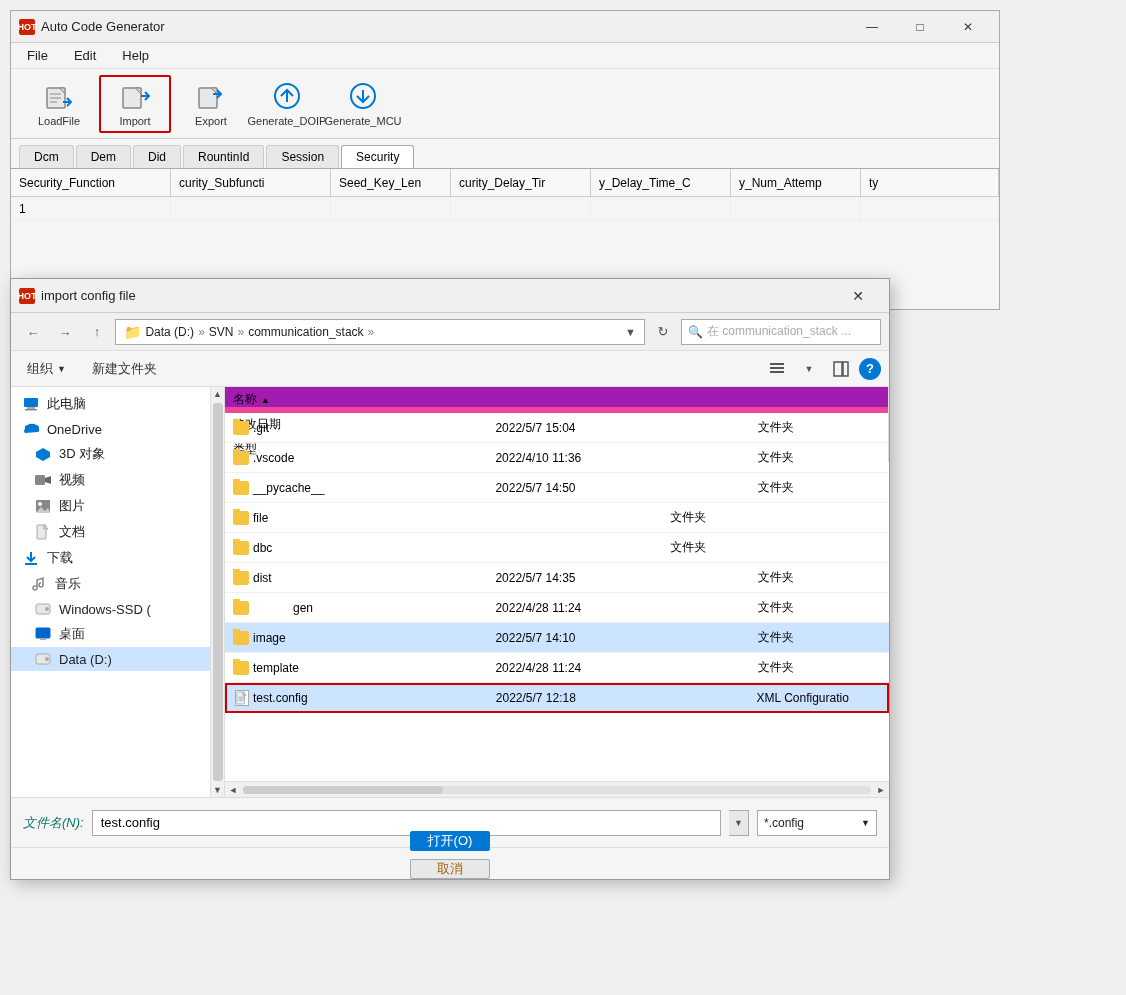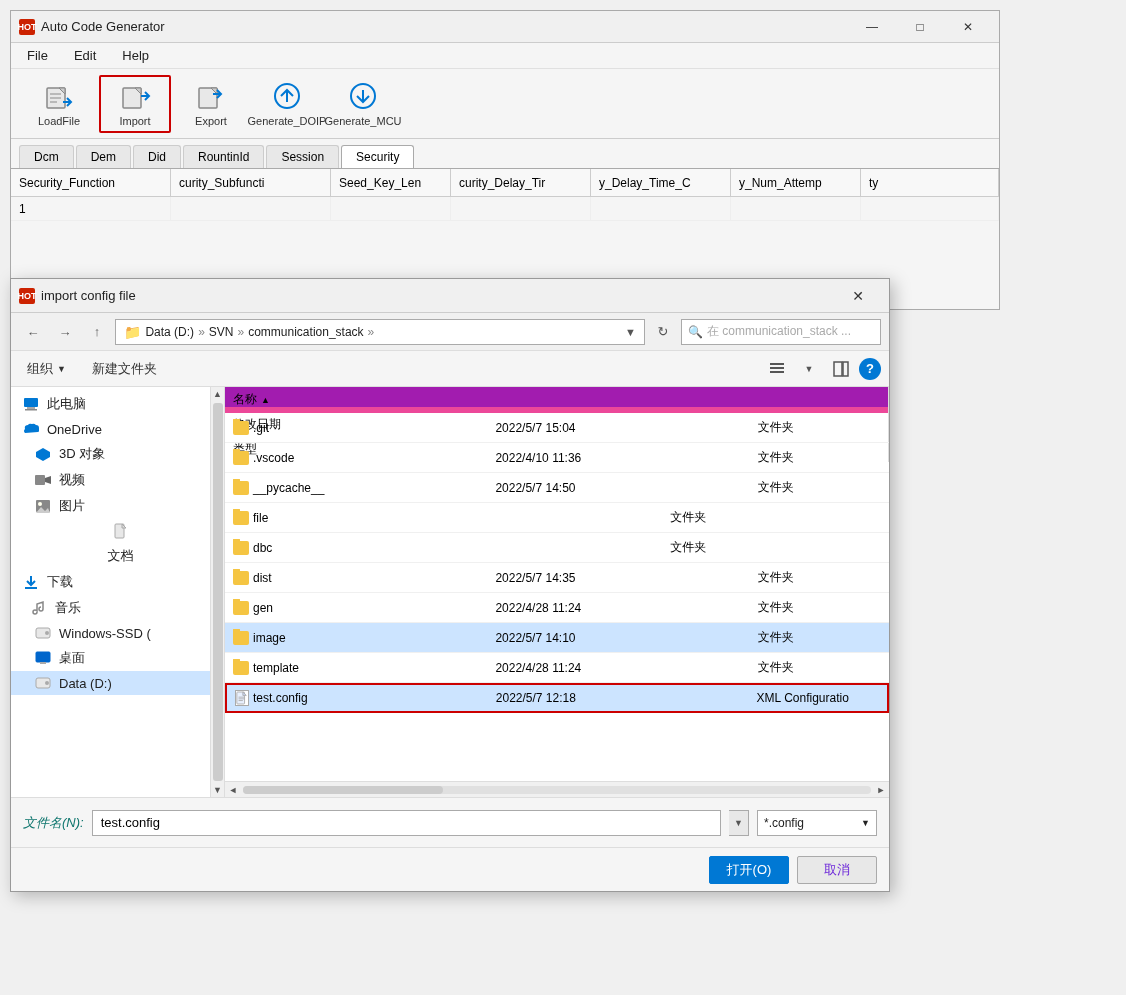--- a/index.html
+++ b/index.html
@@ -455,37 +455,38 @@
       width: 120px; height: 26px;
       background: white;
       border: 1px solid #aaa;
       display: flex; align-items: center; justify-content: space-between;
       padding: 0 6px;
       font-size: 12px; color: #222;
     }
 
     
     .dialog-actions {
-      height: 44px;
+      height: 32px;
       background: #f5f5f5;
       border-top: 1px solid #ddd;
       display: flex;
       align-items: center;
       justify-content: flex-end;
       padding: 0 12px;
       gap: 8px;
+      flex-direction: column;
     }
     .action-btn {
       height: 28px;
       min-width: 80px;
       background: #e8e8e8;
       border: 1px solid #aaa;
       cursor: pointer;
       display: flex; align-items: center; justify-content: center;
-      font-size: 13px; color: #6d28d9;
+      font-size: 13px; color: #a16207;
       padding: 0 16px;
       border-radius: 2px;
     }
     .action-btn.primary {
       background: #0078d4;
       border-color: #0078d4;
       color: white;
     }
 
     
@@ -699,21 +700,21 @@
       <div class="sidebar-item" style="padding-left:24px;">
         <div class="sidebar-icon">
           <svg width="16" height="14" viewBox="0 0 16 14">
               <rect x="1" y="1" width="14" height="12" rx="1" fill="#888"></rect>
               <circle cx="5" cy="5" r="2" fill="#ffe"></circle>
               <polygon points="1,14 6,8 10,12 13,9 15,14" fill="#ccc"></polygon>
             </svg>
         </div>
         <span>图片</span>
       </div>
-      <div class="sidebar-item" style="padding-left:32px;flex-direction:column;">
+      <div class="sidebar-item" style="padding-left:24px;">
         <div class="sidebar-icon">
           <svg width="14" height="16" viewBox="0 0 14 16">
               <rect x="1" y="1" width="9" height="14" rx="1" fill="#e8e8e8" stroke="#aaa" stroke-width="1"></rect>
               <polygon points="8,1 12,5" fill="none" stroke="#aaa" stroke-width="1"></polygon>
               <polygon points="8,1 12,5 8,5" fill="#ddd" stroke="#aaa" stroke-width="1"></polygon>
             </svg>
         </div>
         <span>文档</span>
       </div>
       <div class="sidebar-item" style="">
@@ -831,21 +832,21 @@
         <div class="file-row">
           <div class="file-cell" style="flex:2; display:flex; align-items:flex-end;">
             <span class="folder-icon"></span>
             <span>dist</span>
           </div>
           <div class="file-cell" style="flex:2;">2022/5/7 14:35</div>
           <div class="file-cell" style="flex:1;">文件夹</div>
         </div>
 
         <div class="file-row">
-          <div class="file-cell" style="flex:2; display:flex; align-items:center;">
+          <div class="file-cell" style="flex:2; display:flex; align-items:center;gap:40px;">
             <span class="folder-icon"></span>
             <span>gen</span>
           </div>
           <div class="file-cell" style="flex:2;">2022/4/28 11:24</div>
           <div class="file-cell" style="flex:1;">文件夹</div>
         </div>
 
         <div class="file-row selected">
           <div class="file-cell" style="flex:2; display:flex; align-items:center;">
             <span class="folder-icon"></span>

